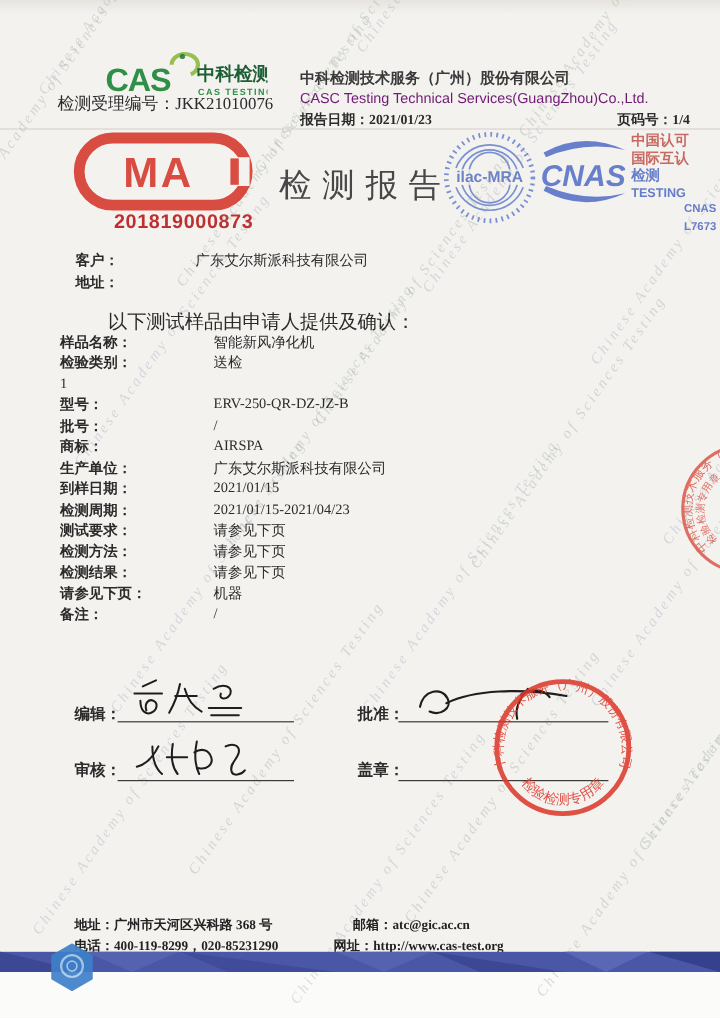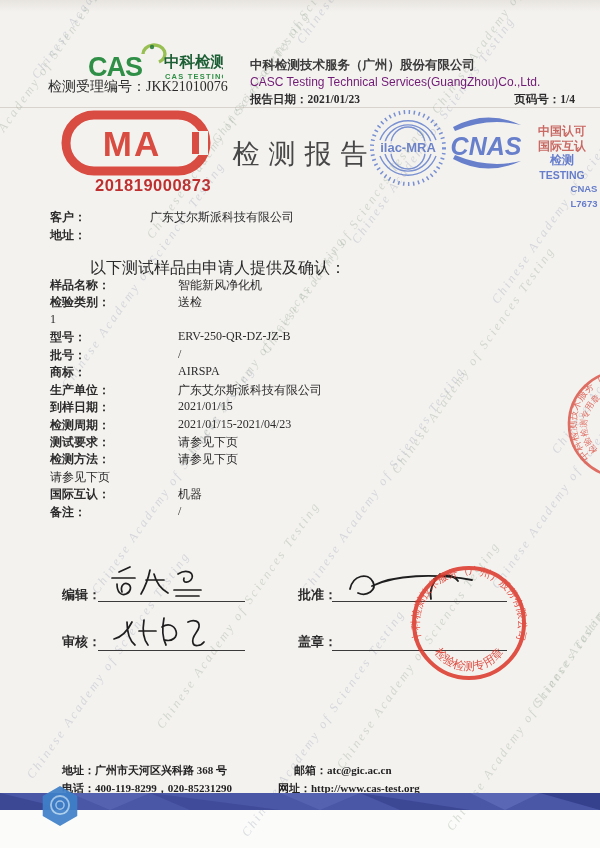--- a/index.html
+++ b/index.html
@@ -24,30 +24,30 @@
   .hdr-right .en{font-size:12px;color:#701a75;margin-top:1px;}
   .hdr-right .dates{display:flex;justify-content:space-between;margin-top:3px;
       font-family:"Liberation Serif",serif;font-size:11.5px;font-weight:bold;color:#2b2b2b;}
   .sep{left:0;top:107px;width:600px;height:0;border-top:1px solid #d8d4cd;}
 
   
   .cma-number{left:95px;top:176px;font-family:"Liberation Sans",sans-serif;font-weight:bold;
       font-size:16.5px;color:#b91c1c;letter-spacing:.5px;opacity:.9;}
   .report-title{left:50%;top:136px;transform:translateX(-50%);font-size:27px;letter-spacing:9px;
       padding-left:9px;color:#474747;white-space:nowrap;}
-  .cnas-txt{left:526px;top:124px;width:72px;font-family:"Liberation Sans",sans-serif;
-      font-weight:bold;font-size:12px;line-height:14.5px;opacity:.85;text-align:center;}
+  .cnas-txt{left:526px;top:110px;width:72px;font-family:"Liberation Sans",sans-serif;
+      font-weight:bold;font-size:12px;line-height:14.5px;opacity:.85;}
   .cnas-txt .r{color:#c2524c;}
   .cnas-txt .bl{color:#4d69c5;}
   .cnas-txt .sm{font-size:10.5px;}
   .cnas-txt .xs{font-size:9.5px;margin-left:44px;}
 
   
   .frow{position:absolute;display:flex;font-size:12px;z-index:2;}
-  .frow .lbl{font-weight:bold;flex:0 0 auto;}
+  .frow .lbl{font-weight:bold;flex:0 0 auto;margin-left:13px;}
   .cust .lbl{width:100px;}
   .notice{left:50px;top:258px;font-size:16px;font-weight:normal;z-index:2;margin-left:40px;}
   .rows{left:50px;top:277px;width:520px;}
   .rows .row{display:flex;height:17.45px;font-size:12px;}
   .rows .lbl{width:128px;font-weight:bold;}
   .rows .val{flex:1;}
 
   
   .sig-label{position:absolute;font-size:13px;font-weight:bold;z-index:2;}
   .sig-line{position:absolute;height:0;border-top:1.2px solid #3a3a3a;z-index:2;}
@@ -200,24 +200,25 @@
       </div>
     <div class="row">
         <span class="lbl">测试要求：</span>
         <span class="val">请参见下页</span>
       </div>
     <div class="row">
         <span class="lbl">检测方法：</span>
         <span class="val">请参见下页</span>
       </div>
     <div class="row">
+        <span class="lbl">检测结果：</span>
         <span class="val">请参见下页</span>
       </div>
     <div class="row">
-        <span class="lbl">国际互认：</span>
+        <span class="lbl">请参见下页：</span>
         <span class="val">机器</span>
       </div>
     <div class="row">
         <span class="lbl">备注：</span>
         <span class="val">/</span>
       </div>
   </div>
 
   <svg class="edge-seal" style="left:552px;top:362px" width="48" height="130" viewBox="0 0 48 130" opacity="0.78">
     <circle cx="70" cy="62" r="53" fill="none" stroke="#d84a3c" stroke-width="2.6"></circle>

